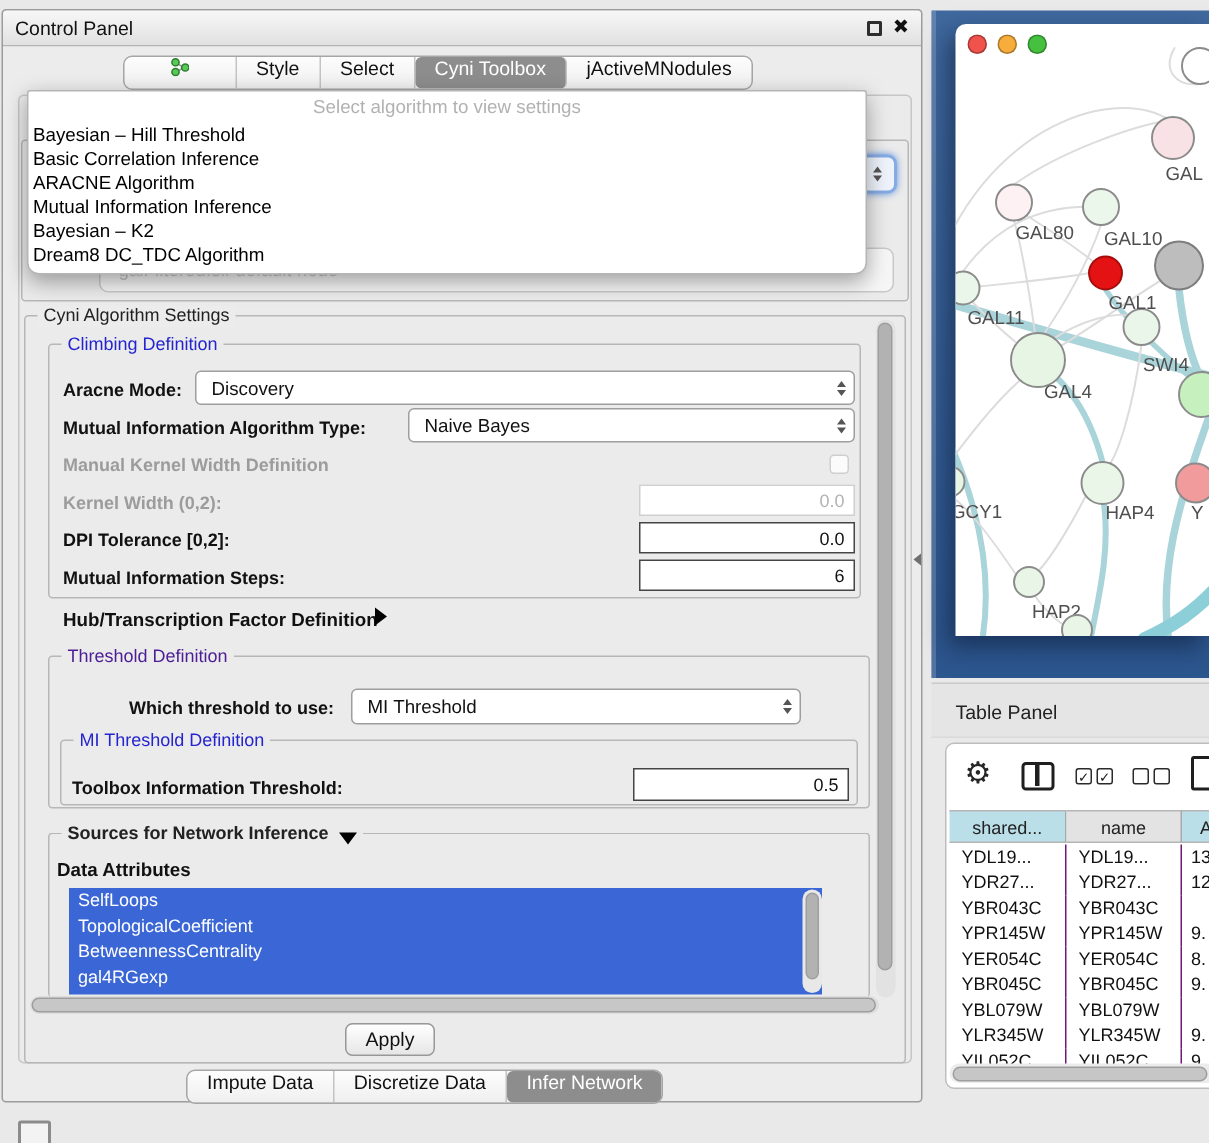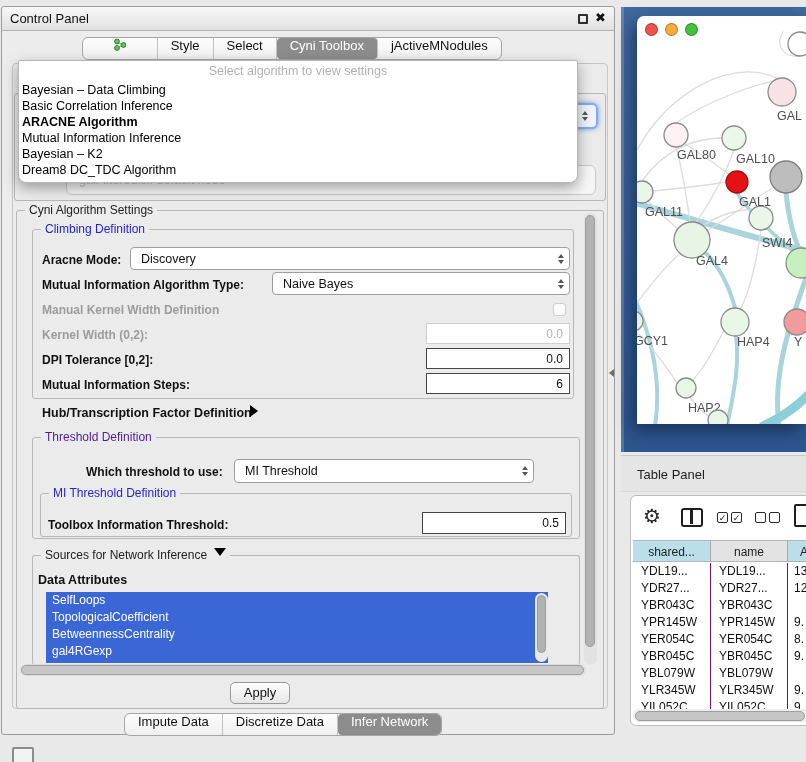--- a/index.html
+++ b/index.html
@@ -33,21 +33,21 @@
   .spin i { display:block; width:0; height:0; border-left:3.5px solid transparent; border-right:3.5px solid transparent; }
   .spin .up { border-bottom:4px solid #555; }
   .spin .dn { border-top:4px solid #555; }
 
   .field { position:absolute; background:#fff; border:1.5px solid #454545; font-size:12px; color:#111; text-align:right; padding:0 6px; display:flex; align-items:center; justify-content:flex-end; }
   .field.dis { border:1px solid #cfcfcf; color:#b3b3b3; }
 
   #popup { left:16px; top:53px; width:560px; background:#fff; border:1px solid #b5b5b5; border-radius:2px 2px 8px 8px; box-shadow:0 5px 14px rgba(0,0,0,.35); z-index:60; padding-bottom:4px; }
   .popup-prompt { text-align:center; color:#b2b2b2; font-size:12.5px; height:21px; line-height:21px; }
   .popup-item { height:16px; line-height:16px; padding-left:3px; font-size:12.5px; color:#000; white-space:nowrap; }
-  .popup-item.bold { font-weight:bold; }
+  .popup-item.bold { font-weight:normal; }
 
   #focus-combo-frag { left:570px; top:96px; width:26px; height:26px; background:#eef3fb; border:2px solid #85abe4; border-radius:6px; box-shadow:0 0 5px rgba(90,140,220,.9); display:flex; align-items:center; justify-content:center; }
   #collection-combo { left:64px; top:158px; width:530px; height:30px; background:#f6f6f6; border:1px solid #c9c9c9; border-radius:6px; font-size:12.5px; color:#c5c5c5; line-height:28px; padding-left:12px; white-space:nowrap; overflow:hidden; }
 
   .scroll-track { position:absolute; background:#e2e2e2; border-radius:7px; }
   .scroll-thumb { position:absolute; background:#b2b2b2; border:1px solid #9e9e9e; border-radius:6px; }
 
   #attr-list { left:44px; top:585px; width:502px; height:71px; overflow:hidden; }
   .attr-item { height:17px; line-height:17px; color:#fff; font-size:12px; padding-left:6px; }
 
@@ -125,21 +125,21 @@
         <span>Cyni Toolbox</span>
       </div>
       <div class="tab">
         <span>jActiveMNodules</span>
       </div>
     </div>
 
   <div class="abs" id="popup">
     <div class="popup-prompt">Select algorithm to view settings</div>
     <div id="popup-items">
-        <div class="popup-item">Bayesian – Data Climbing</div>
+        <div class="popup-item">Bayesian – Hill Threshold</div>
         <div class="popup-item">Basic Correlation Inference</div>
         <div class="popup-item bold">ARACNE Algorithm</div>
         <div class="popup-item">Mutual Information Inference</div>
         <div class="popup-item">Bayesian – K2</div>
         <div class="popup-item">Dream8 DC_TDC Algorithm</div>
       </div>
   </div>
 
   <div class="groupbox" style="left:14px;top:203px;width:588px;height:499px;">
     <span class="grouplabel" style="background:#ececec;color:#222;">Cyni Algorithm Settings</span>
@@ -197,21 +197,21 @@
   </div>
   <div class="groupbox" style="left:38px;top:486px;width:532px;height:44px;">
     <span class="grouplabel" style="color:#2525cf;">MI Threshold Definition</span>
   </div>
   <span class="blabel" style="left:46px;top:511px;">Toolbox Information Threshold:</span>
   <div class="field" style="left:420px;top:505px;width:144px;height:22px;">
     <span>0.5</span>
   </div>
 
   <div class="groupbox" style="left:30px;top:548px;width:548px;height:110px;border-bottom:none;">
-    <span class="grouplabel" style="color:#222;font-weight:normal;display:flex;align-items:flex-start;gap:7px;">
+    <span class="grouplabel" style="color:#222;font-weight:bold;display:flex;align-items:flex-end;gap:7px;">
       <span>Sources for Network Inference</span>
       <span class="tri-down" style="border-left-width:6px;border-right-width:6px;border-top-width:8px;"></span>
     </span>
   </div>
   <span class="blabel" style="left:36px;top:566px;font-size:12.5px;">Data Attributes</span>
   <div class="abs" id="attr-list" style="background: rgb(58, 102, 214);">
       <div class="attr-item">SelfLoops</div>
       <div class="attr-item">TopologicalCoefficient</div>
       <div class="attr-item">BetweennessCentrality</div>
       <div class="attr-item">gal4RGexp</div>

